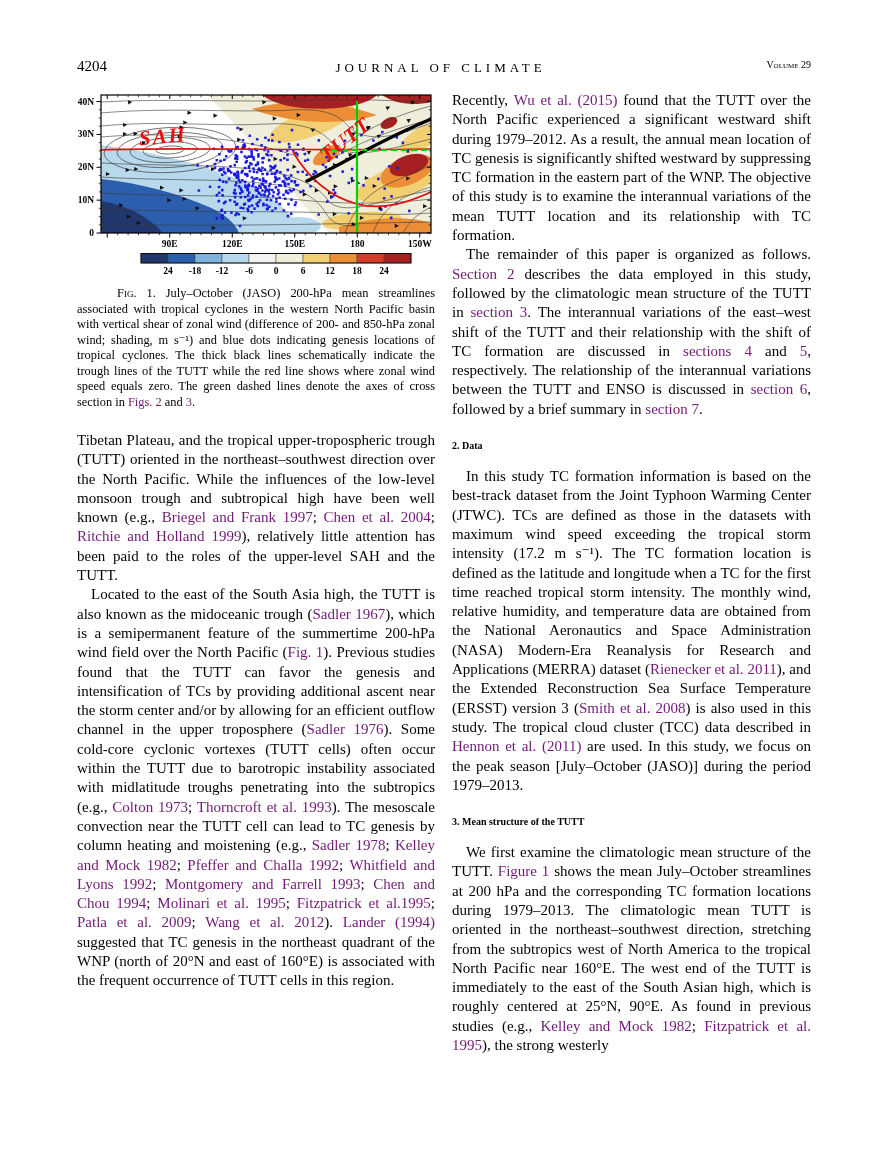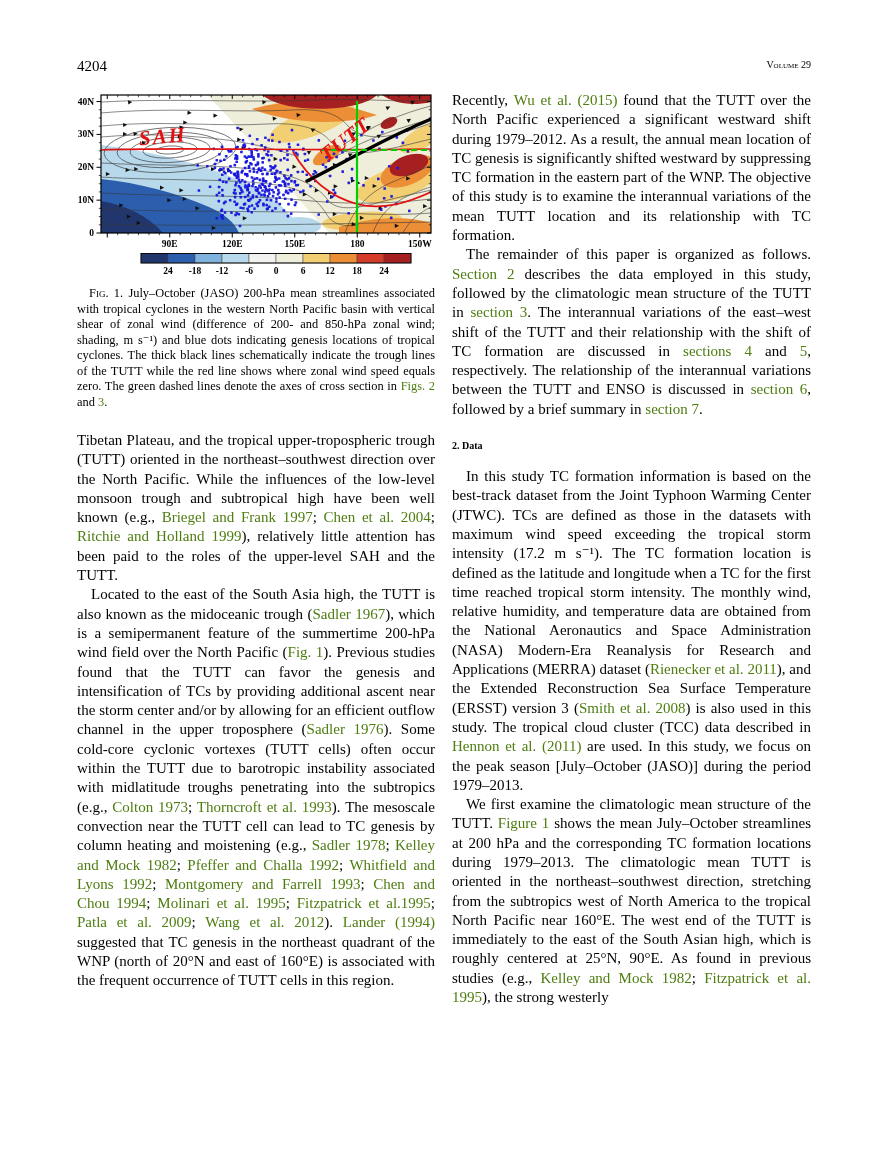--- a/index.html
+++ b/index.html
@@ -8,33 +8,34 @@
   .hdr-num{position:absolute;left:77px;top:58px;font-size:15px;}
   .hdr-title{position:absolute;left:0;right:0;top:60px;text-align:center;
              font-size:13px;letter-spacing:4px;}
   .hdr-vol{position:absolute;right:70px;top:59px;font-size:10px;font-variant:small-caps;}
   .col-left{position:absolute;left:77px;top:93px;width:358px;}
   .col-right{position:absolute;left:452px;top:91px;width:359px;}
   .figure-block{width:358px;}
   .figure-block svg{display:block;}
   .caption{margin-top:7px;font-size:12.4px;line-height:15.5px;text-align:justify;
            text-indent:12px;}
-  .caption .sc{font-variant:small-caps;}
+  .caption .sc{font-variant:small-caps;margin-left:28px;}
   p.jp{margin:0;font-size:15px;line-height:19.3px;text-align:justify;}
   p.jp.ind{text-indent:14px;}
-  .lnk{color:#4d7c0f;}
+  .lnk{color:#701a75;}
   .sec-head{font-weight:bold;font-size:10px;line-height:19px;margin:17px 0 12px 0;}
   .body-start{margin-top:21px;}
 </style>
 </head>
 <body>
 
 <div class="page">
 
   <div class="hdr-num">4204</div>
+  <div class="hdr-title">JOURNAL OF CLIMATE</div>
   <div class="hdr-vol">Volume 29</div>
 
   <div class="col-left">
     <div class="figure-block">
       <svg id="figmap" width="358" height="186" viewBox="0 0 358 186" xmlns="http://www.w3.org/2000/svg">
         <defs>
           <clipPath id="plotclip">
               <rect x="24" y="2" width="330" height="138"></rect>
             </clipPath>
         </defs>
@@ -677,17 +678,18 @@
         <p class="jp ind"><span>Located to the east of the South Asia high, the TUTT is also known as the midoceanic trough (</span><span class="lnk">Sadler 1967</span><span>), which is a semipermanent feature of the summertime 200-hPa wind field over the North Pacific (</span><span class="lnk">Fig. 1</span><span>). Previous studies found that the TUTT can favor the genesis and intensification of TCs by providing additional ascent near the storm center and/or by allowing for an efficient outflow channel in the upper troposphere (</span><span class="lnk">Sadler 1976</span><span>). Some cold-core cyclonic vortexes (TUTT cells) often occur within the TUTT due to barotropic instability associated with midlatitude troughs penetrating into the subtropics (e.g., </span><span class="lnk">Colton 1973</span><span>; </span><span class="lnk">Thorncroft et al. 1993</span><span>). The mesoscale convection near the TUTT cell can lead to TC genesis by column heating and moistening (e.g., </span><span class="lnk">Sadler 1978</span><span>; </span><span class="lnk">Kelley and Mock 1982</span><span>; </span><span class="lnk">Pfeffer and Challa 1992</span><span>; </span><span class="lnk">Whitfield and Lyons 1992</span><span>; </span><span class="lnk">Montgomery and Farrell 1993</span><span>; </span><span class="lnk">Chen and Chou 1994</span><span>; </span><span class="lnk">Molinari et al. 1995</span><span>; </span><span class="lnk">Fitzpatrick et al.1995</span><span>; </span><span class="lnk">Patla et al. 2009</span><span>; </span><span class="lnk">Wang et al. 2012</span><span>). </span><span class="lnk">Lander (1994)</span><span> suggested that TC genesis in the northeast quadrant of the WNP (north of 20°N and east of 160°E) is associated with the frequent occurrence of TUTT cells in this region.</span></p>
       </div>
   </div>
 
   <div class="col-right">
     <div>
         <p class="jp"><span>Recently, </span><span class="lnk">Wu et al. (2015)</span><span> found that the TUTT over the North Pacific experienced a significant westward shift during 1979–2012. As a result, the annual mean location of TC genesis is significantly shifted westward by suppressing TC formation in the eastern part of the WNP. The objective of this study is to examine the interannual variations of the mean TUTT location and its relationship with TC formation.</span></p>
         <p class="jp ind"><span>The remainder of this paper is organized as follows. </span><span class="lnk">Section 2</span><span> describes the data employed in this study, followed by the climatologic mean structure of the TUTT in </span><span class="lnk">section 3</span><span>. The interannual variations of the east–west shift of the TUTT and their relationship with the shift of TC formation are discussed in </span><span class="lnk">sections 4</span><span> and </span><span class="lnk">5</span><span>, respectively. The relationship of the interannual variations between the TUTT and ENSO is discussed in </span><span class="lnk">section 6</span><span>, followed by a brief summary in </span><span class="lnk">section 7</span><span>.</span></p>
         <div class="sec-head">2. Data</div>
         <p class="jp ind"><span>In this study TC formation information is based on the best-track dataset from the Joint Typhoon Warming Center (JTWC). TCs are defined as those in the datasets with maximum wind speed exceeding the tropical storm intensity (17.2 m s⁻¹). The TC formation location is defined as the latitude and longitude when a TC for the first time reached tropical storm intensity. The monthly wind, relative humidity, and temperature data are obtained from the National Aeronautics and Space Administration (NASA) Modern-Era Reanalysis for Research and Applications (MERRA) dataset (</span><span class="lnk">Rienecker et al. 2011</span><span>), and the Extended Reconstruction Sea Surface Temperature (ERSST) version 3 (</span><span class="lnk">Smith et al. 2008</span><span>) is also used in this study. The tropical cloud cluster (TCC) data described in </span><span class="lnk">Hennon et al. (2011)</span><span> are used. In this study, we focus on the peak season [July–October (JASO)] during the period 1979–2013.</span></p>
+        <div class="sec-head">3. Mean structure of the TUTT</div>
         <p class="jp ind"><span>We first examine the climatologic mean structure of the TUTT. </span><span class="lnk">Figure 1</span><span> shows the mean July–October streamlines at 200 hPa and the corresponding TC formation locations during 1979–2013. The climatologic mean TUTT is oriented in the northeast–southwest direction, stretching from the subtropics west of North America to the tropical North Pacific near 160°E. The west end of the TUTT is immediately to the east of the South Asian high, which is roughly centered at 25°N, 90°E. As found in previous studies (e.g., </span><span class="lnk">Kelley and Mock 1982</span><span>; </span><span class="lnk">Fitzpatrick et al. 1995</span><span>), the strong westerly</span></p>
       </div>
   </div>
 
 </div>
 
 </body></html>

